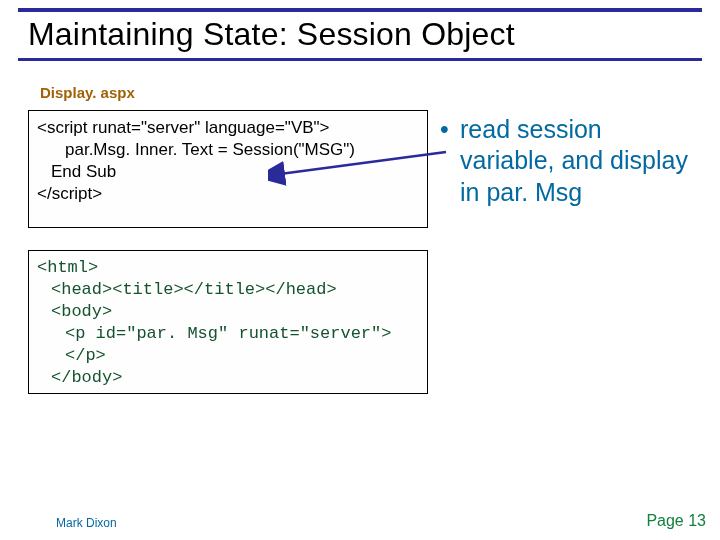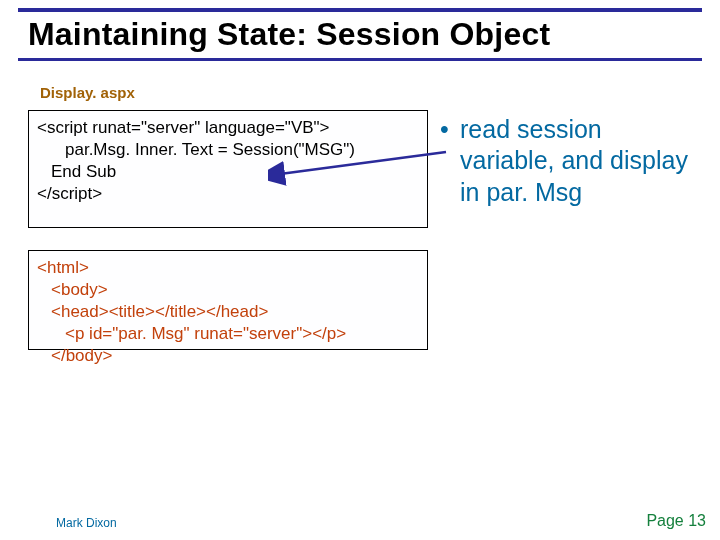--- a/index.html
+++ b/index.html
@@ -17,21 +17,21 @@
     left: 18px;
     width: 684px;
     height: 4px;
     background: #2a2a9a;
   }
   .title {
     position: absolute;
     top: 16px;
     left: 28px;
     font-size: 32px;
-    font-weight: bold;
+    font-weight: normal;
     color: #000;
     letter-spacing: 0.2px;
   }
   .title-under {
     position: absolute;
     top: 58px;
     left: 18px;
     width: 684px;
     height: 3px;
     background: #2a2a9a;
@@ -56,28 +56,28 @@
     font-size: 17px;
     line-height: 1.3;
     color: #000;
     font-family: Arial, Helvetica, sans-serif;
   }
   .code-box2 {
     position: absolute;
     top: 250px;
     left: 28px;
     width: 400px;
-    height: 100px;
+    height: 144px;
     border: 1px solid #000;
     background: #fefeff;
     padding: 6px 8px;
     font-size: 17px;
     line-height: 1.3;
-    color: #c2410c;
-    font-family: Liberation Sans, sans-serif;
+    color: #14532d;
+    font-family: Liberation Mono, monospace;
   }
   .ind1 { padding-left: 14px; }
   .ind2 { padding-left: 28px; }
   .bold { font-weight: normal; }
   .bullet {
     position: absolute;
     top: 114px;
     left: 440px;
     width: 270px;
     font-size: 25px;
@@ -143,22 +143,22 @@
   <defs>
     <marker id="ah" markerWidth="12" markerHeight="10" refX="2" refY="5" orient="auto">
       <polygon points="0,0 12,5 0,10" fill="#2a2a9a"></polygon>
     </marker>
   </defs>
   <line x1="178" y1="2" x2="12" y2="24" stroke="#2a2a9a" stroke-width="2.5" marker-end="url(#ah)"></line>
 </svg>
 
 <div class="code-box2">
   <div>&lt;html&gt;</div>
+  <div class="ind1">&lt;head&gt;&lt;title&gt;&lt;/title&gt;&lt;/head&gt;</div>
   <div class="ind1">&lt;body&gt;</div>
-  <div class="ind1">&lt;head&gt;&lt;title&gt;&lt;/title&gt;&lt;/head&gt;</div>
   <div class="ind2">&lt;p id="par. Msg" runat="server"&gt;&lt;/p&gt;</div>
   <div class="ind1">&lt;/body&gt;</div>
 </div>
 
 <div class="bullet">
   <span class="dot">•</span><span class="txt">read session variable, and display in par. Msg</span>
 </div>
 
 <div class="footer-left">Mark Dixon</div>
 <div class="footer-right">Page 13</div>

